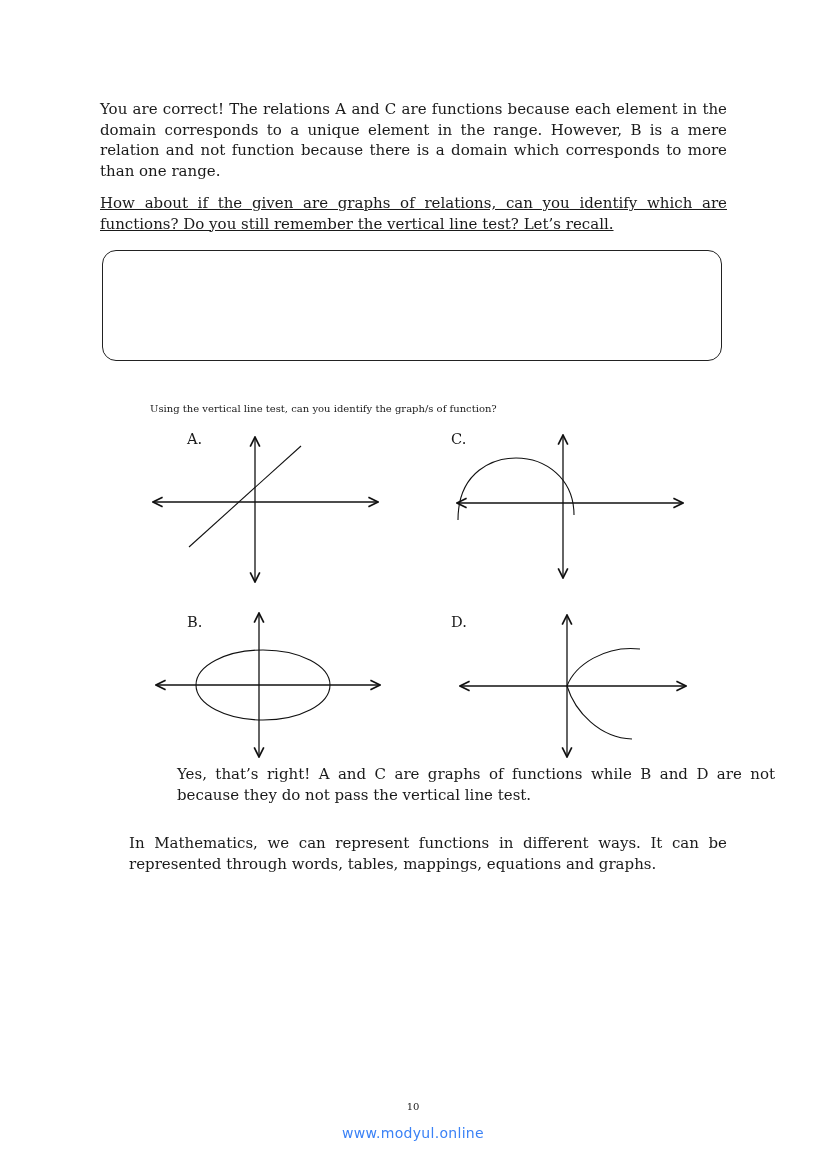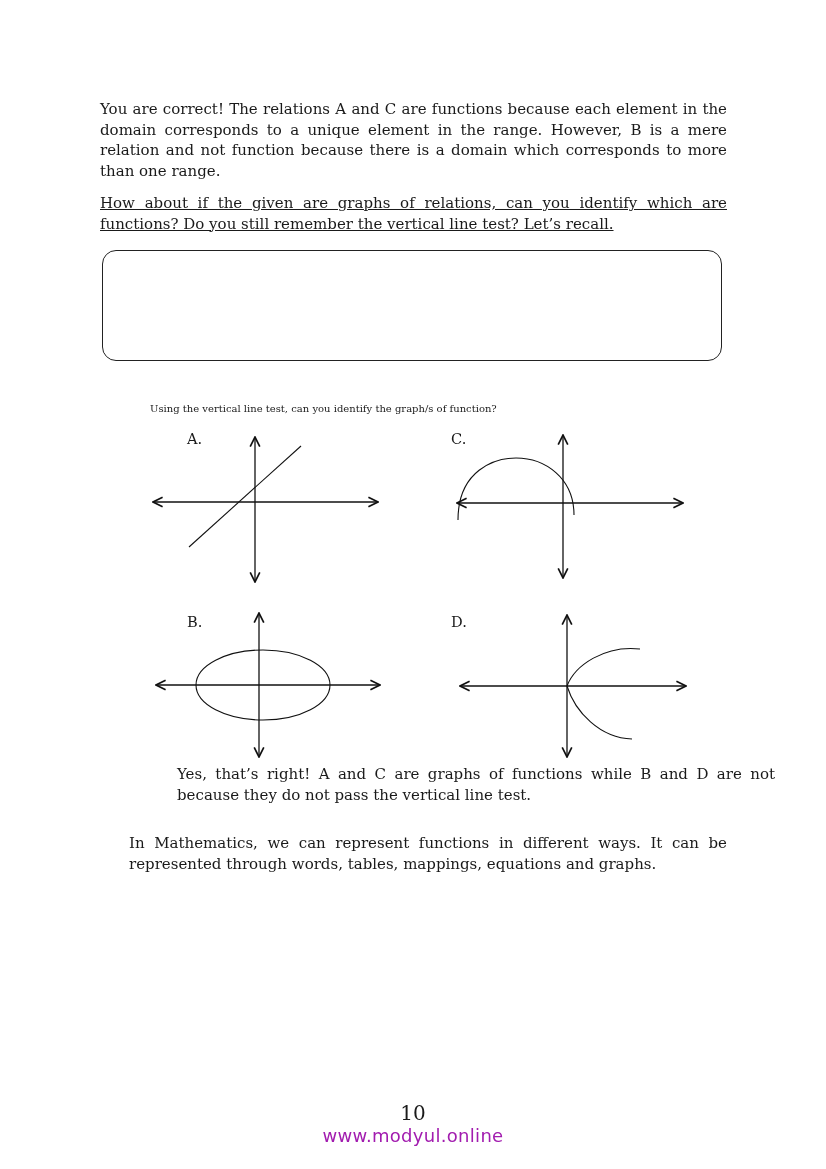--- a/index.html
+++ b/index.html
@@ -13,23 +13,23 @@
   .box .bp { position: absolute; left: 15px; width: 588px; font-size: 14.6px; line-height: 21.5px;
              text-align: justify; margin: 0; }
   .box .bp1 { top: 9px; }
   .box .bp2 { top: 61px; }
   .box b { font-weight: bold; }
   .prompt { position: absolute; left: 150px; top: 399px; font-size: 10px; line-height: 20px; margin: 0; }
   .p3 { left: 129px; top: 764px; width: 598px; margin-left: 48px; }
   .p4 { left: 129px; top: 817px; width: 598px; margin-top: 16px; }
   .graph-label { position: absolute; font-size: 14.6px; line-height: 16px; }
   svg.graphs { position: absolute; left: 0; top: 0; }
-  .pagenum { position: absolute; left: 0; width: 826px; top: 1101px; text-align: center; font-size: 20px; }
+  .pagenum { position: absolute; left: 0; width: 826px; top: 1101px; text-align: center; font-size: 10px; }
   .watermark { position: absolute; left: 0; width: 826px; top: 1125px; text-align: center;
-               font-family: "DejaVu Sans", "Liberation Sans", sans-serif; font-size: 18px; color: #a21caf; letter-spacing: 0.3px; }
+               font-family: "DejaVu Sans", "Liberation Sans", sans-serif; font-size: 14px; color: #3b82f6; letter-spacing: 0.3px; }
 </style>
 </head>
 <body>
 
 <p class="para p1">You are correct! The relations A and C are functions because each element in the domain corresponds to a unique element in the range. However, B is a mere relation and not function because there is a domain which corresponds to more than one range.</p>
 <p class="para p2">How about if the given are graphs of relations, can you identify which are functions? Do you still remember the vertical line test? Let’s recall.</p>
 
 <div class="box">
 </div>
 

